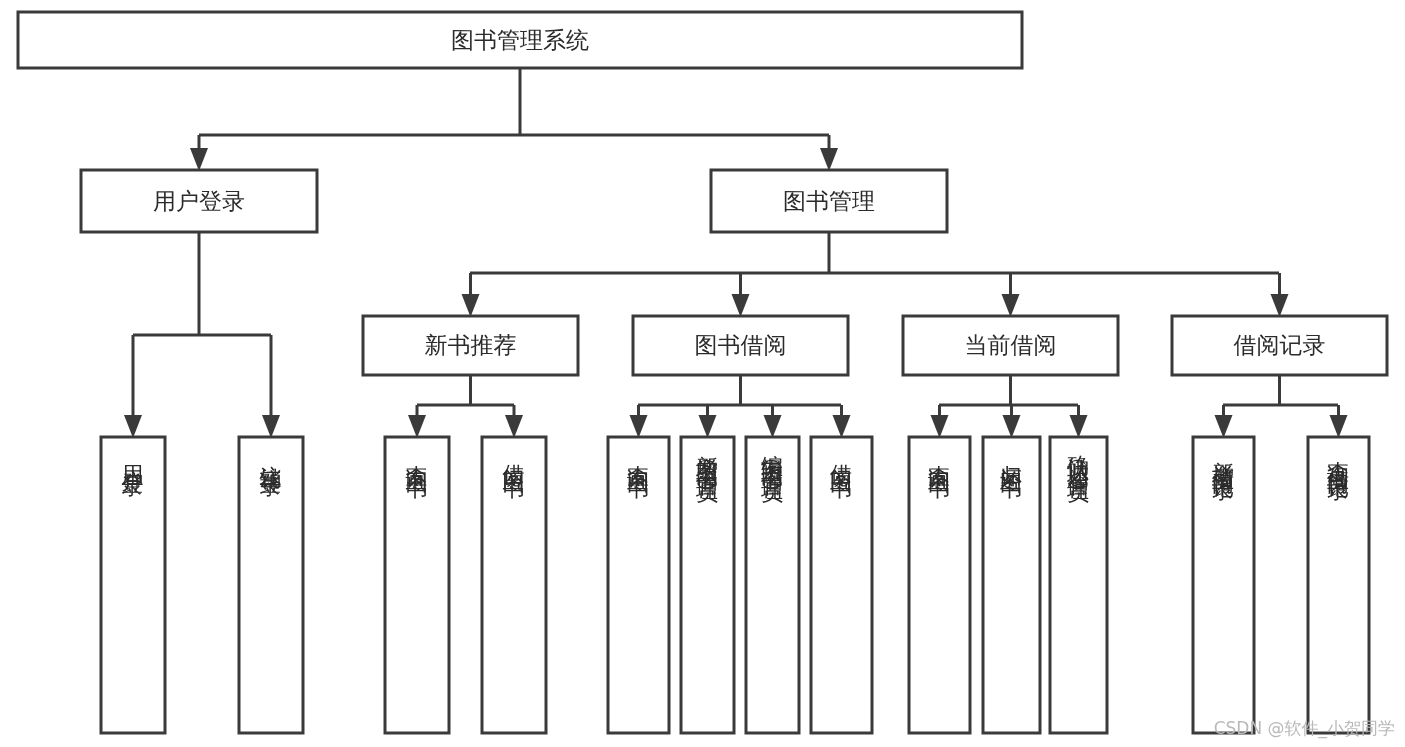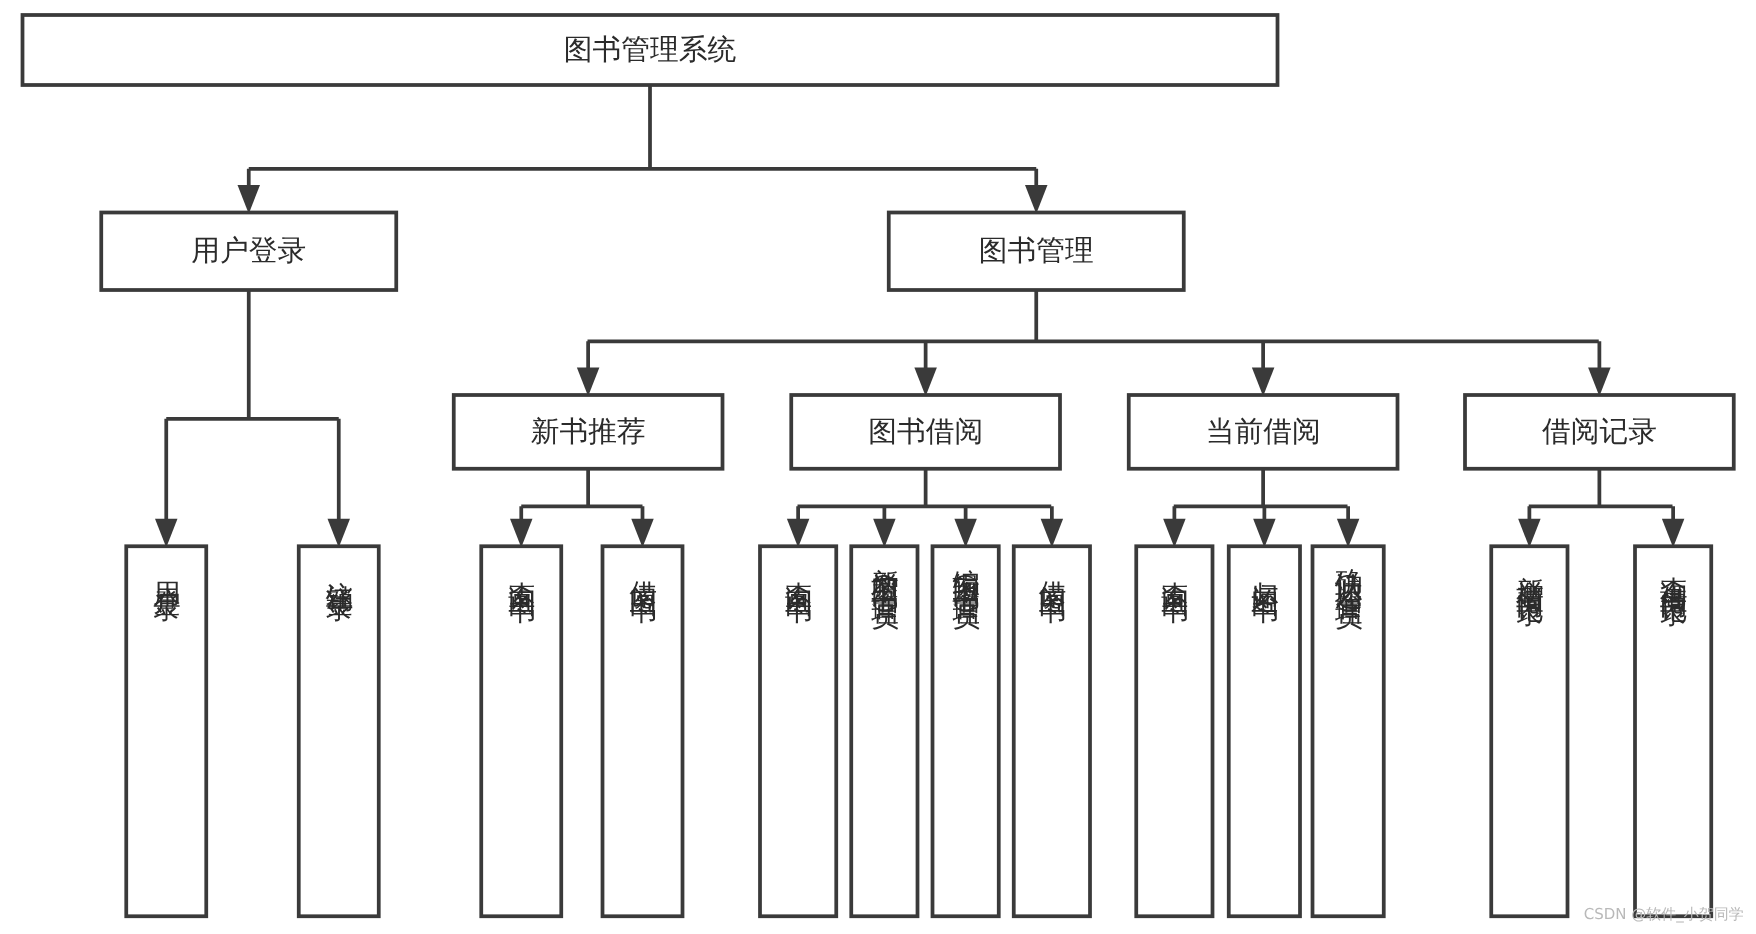--- a/index.html
+++ b/index.html
@@ -52,21 +52,21 @@
   }
   .arrow-head {
     fill: #3a3a3a;
     stroke: none;
   }
   .watermark {
     position: absolute;
     right: 10px;
     bottom: 7px;
     font-family: "DejaVu Sans", "Liberation Sans", sans-serif;
-    font-size: 12px;
+    font-size: 17px;
     color: #b9b9b9;
     white-space: nowrap;
     pointer-events: none;
   }
 </style>
 </head>
 <body>
 
 <div id="diagram-root">
   <svg class="flow" viewBox="0 0 1405 747">

